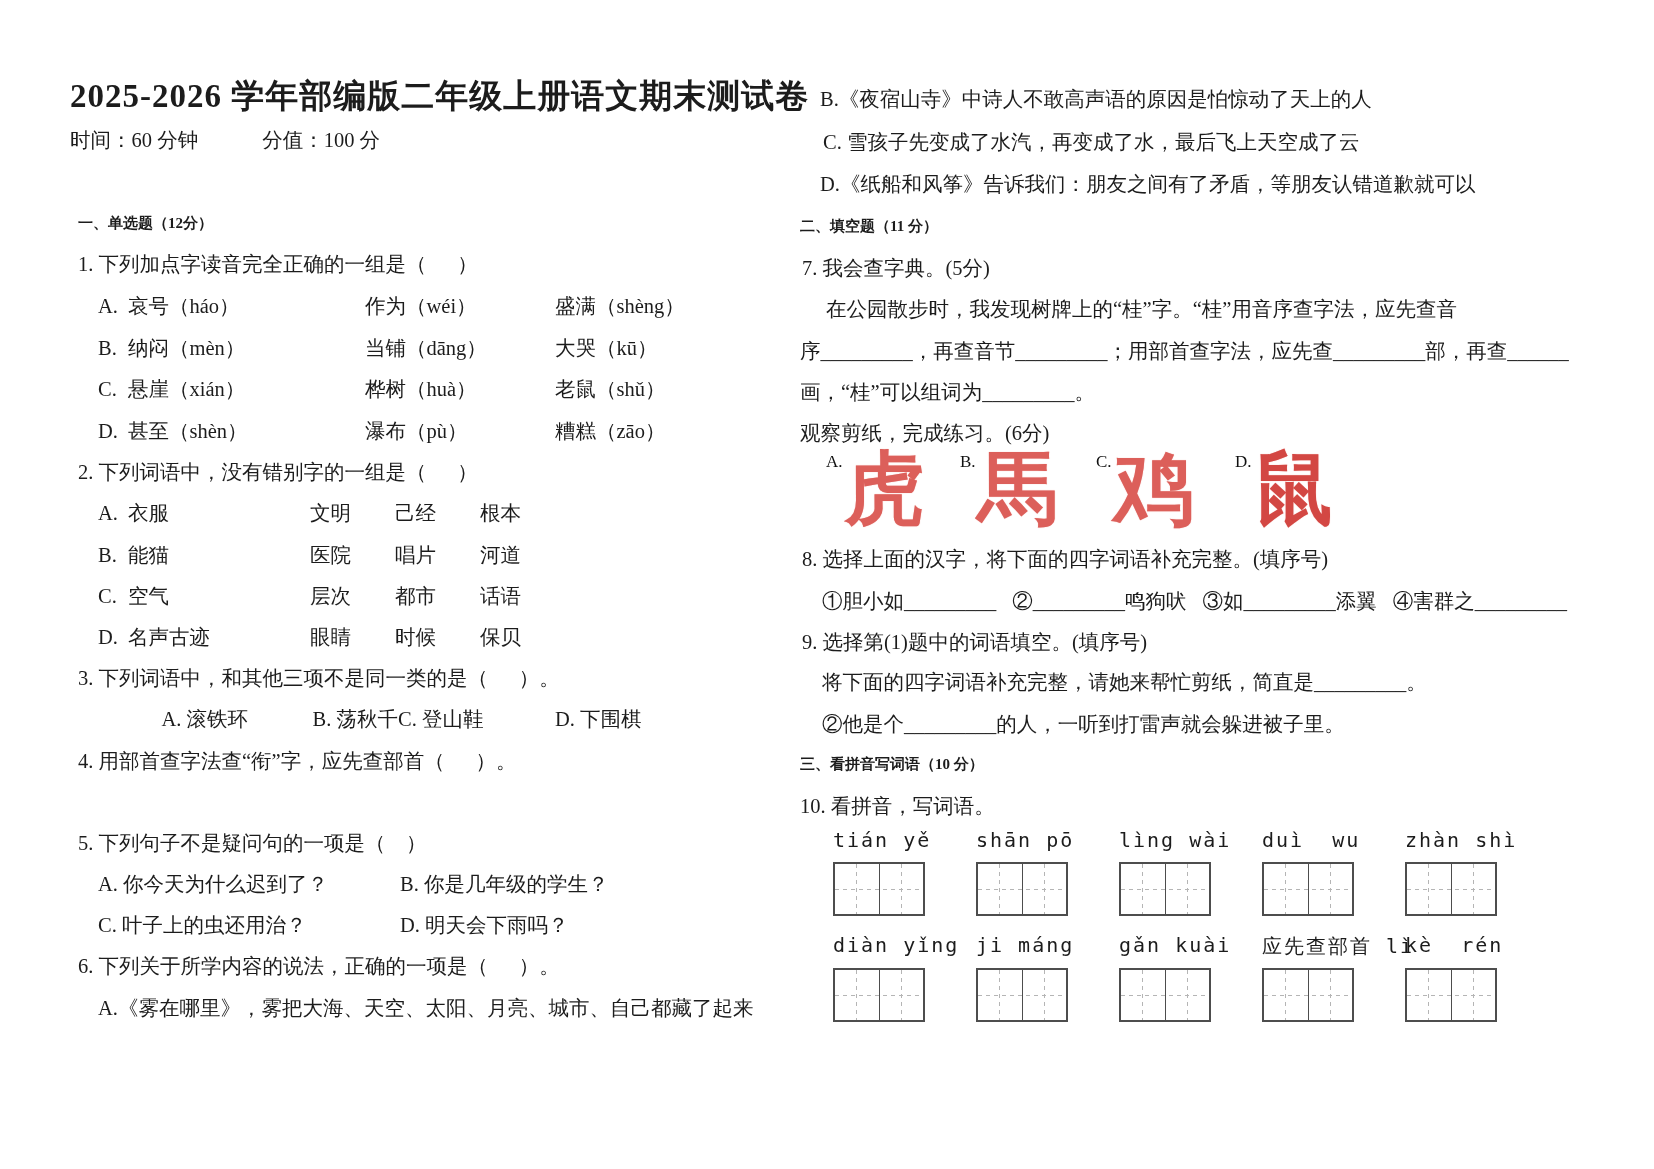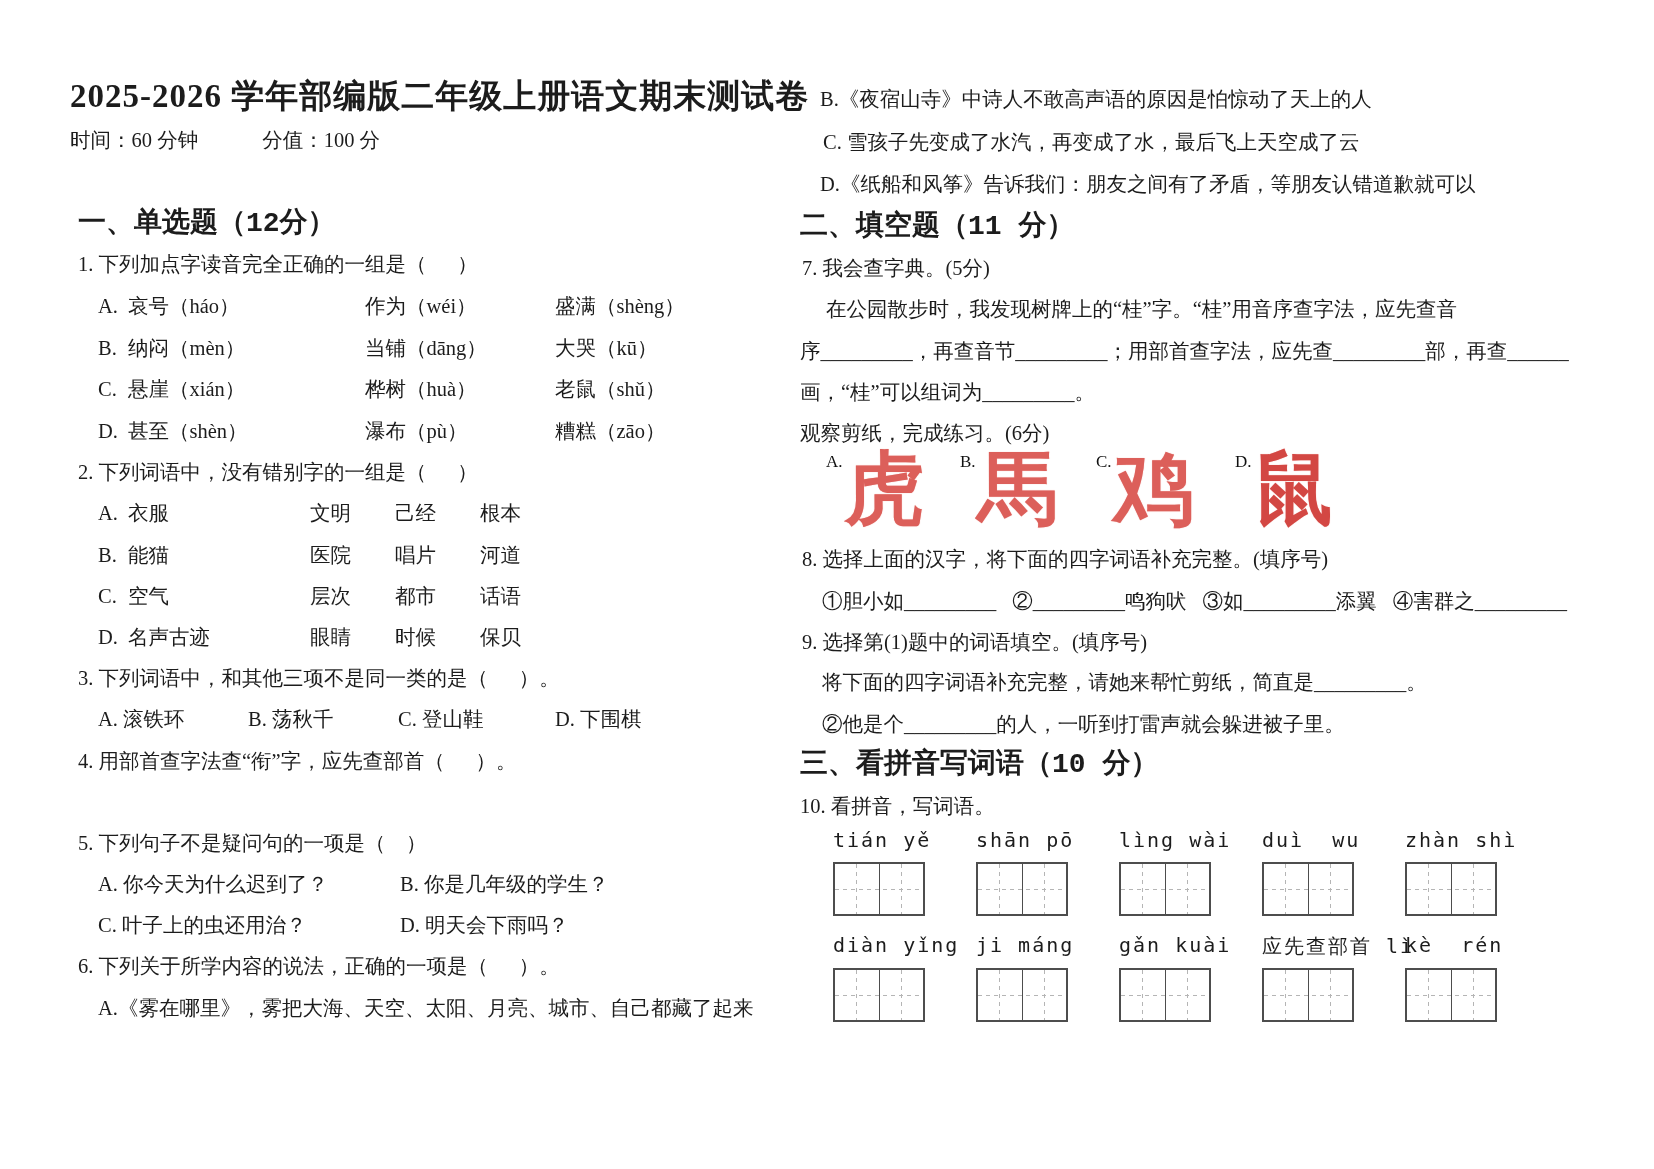--- a/index.html
+++ b/index.html
@@ -6,37 +6,37 @@
   #page{
     position:relative;
     width:1654px;height:1169px;
     background:#ffffff;
     font-family:"Liberation Serif","DejaVu Serif",serif;
     color:#1c1c1c;
     overflow:hidden;
   }
   .ln{position:absolute;white-space:pre;font-size:20.5px;line-height:27px;}
   .r{position:absolute;display:flex;white-space:pre;font-size:20.5px;line-height:27px;}
-  .head{font-size:28px;font-weight:bold;font-family:Liberation Mono, monospace;}
+  .head{font-size:15px;font-weight:bold;}
   .title{
     position:absolute;left:70px;top:74px;width:700px;
     text-align:right;font-size:33px;font-weight:bold;letter-spacing:1px;
     white-space:nowrap;
   }
   .meta{
     position:absolute;left:70px;top:126px;width:700px;
     display:flex;gap:64px;font-size:20.5px;
   }
   
   .w30{width:30px;flex:0 0 auto;}
   .c237{width:237px;flex:0 0 auto;}
   .c190{width:190px;flex:0 0 auto;}
   .c182{width:182px;flex:0 0 auto;}
   .c85{width:85px;flex:0 0 auto;}
-  .c150{width:150px;flex:0 0 auto;}
+  .c150{width:150px;flex:0 0 auto;text-align:right;}
   .c157{width:157px;flex:0 0 auto;}
   .c302{width:302px;flex:0 0 auto;}
   
   .pcgroup{position:absolute;display:flex;align-items:flex-start;}
   .pclabel{font-size:17px;color:#111;margin-top:4px;margin-right:2px;}
   .pcchar{
     font-size:80px;line-height:82px;font-weight:bold;
     color:#dc5f5a;
     text-shadow:0 0 1px #f0a9a4;
     font-family:"Liberation Serif","DejaVu Serif",serif;

